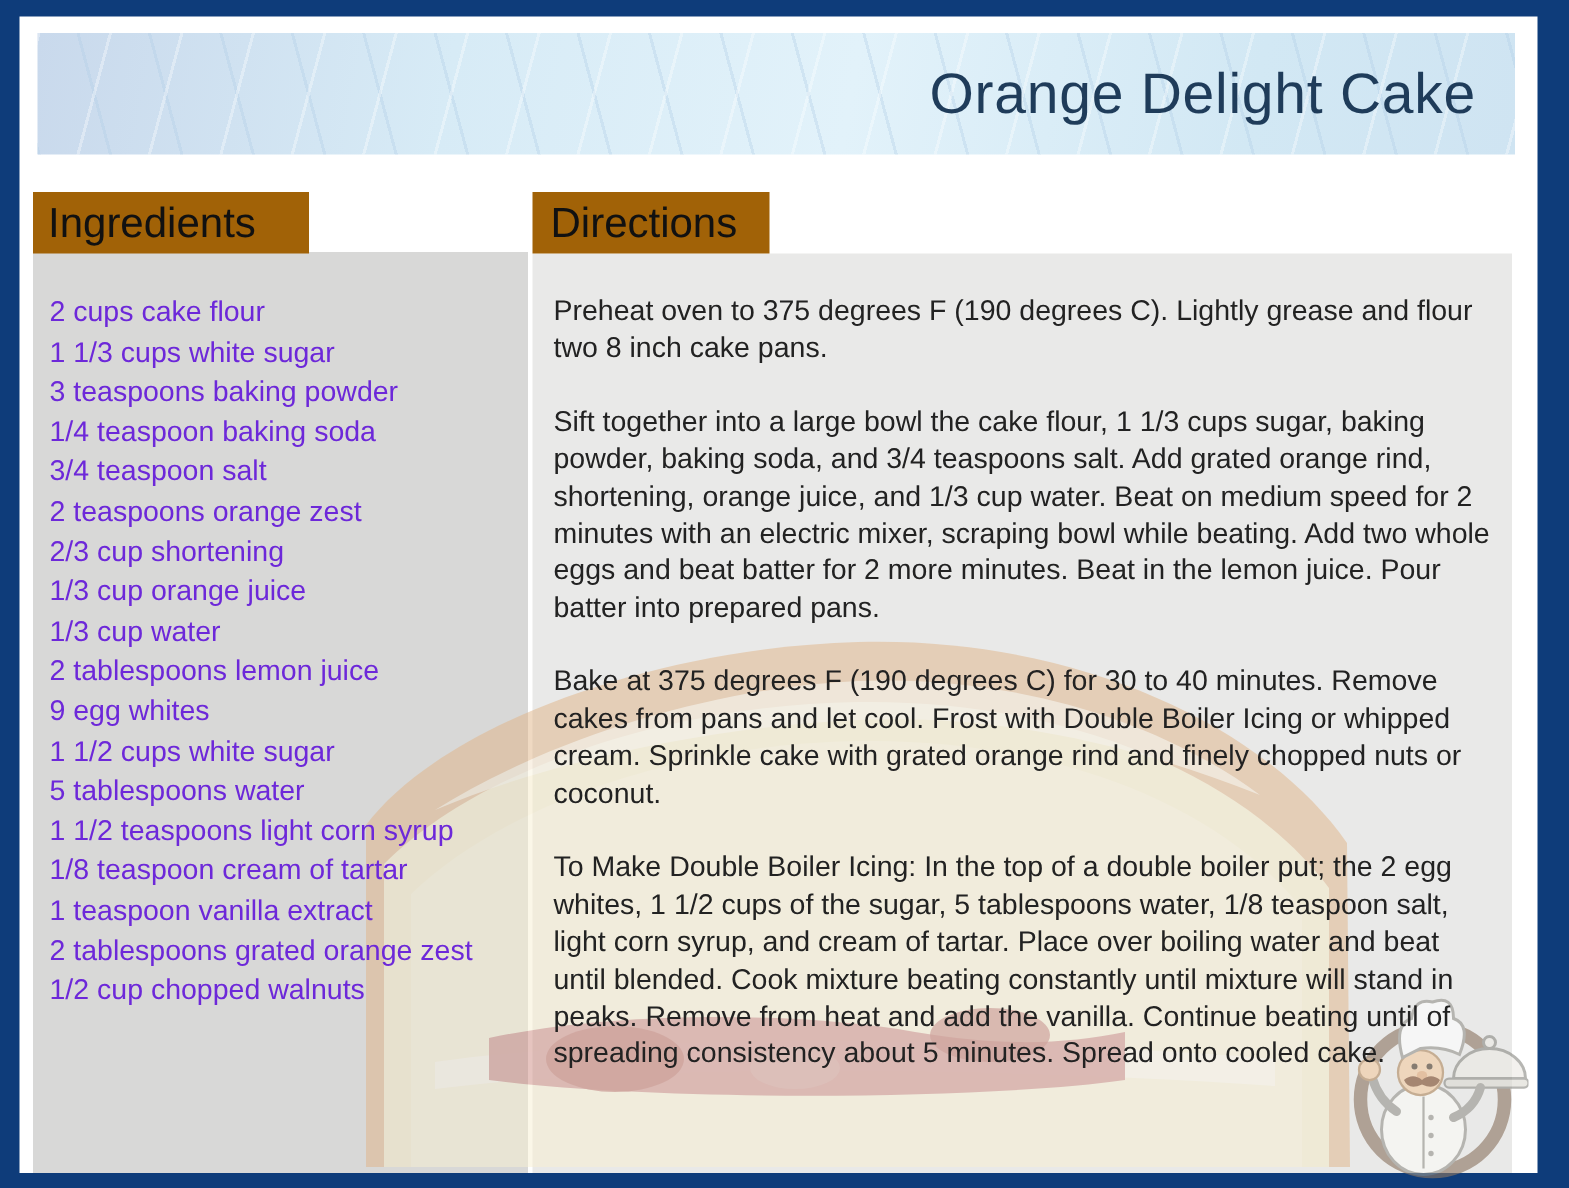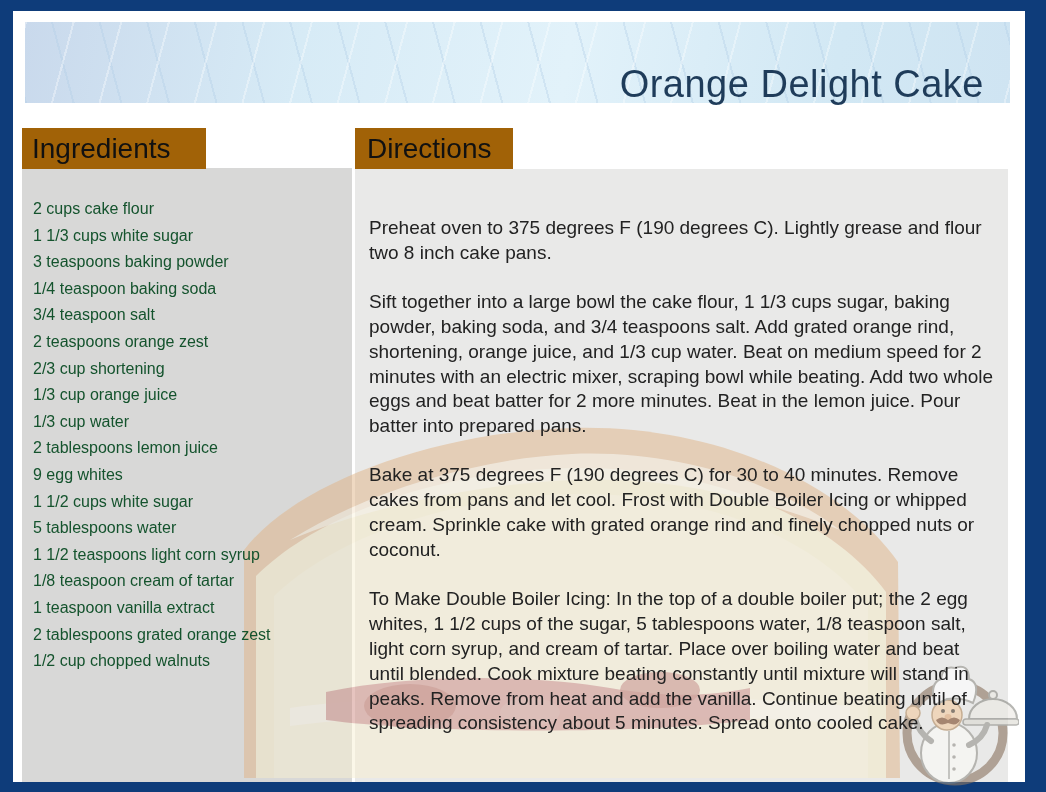--- a/index.html
+++ b/index.html
@@ -19,21 +19,21 @@
   
   .banner{
     position:absolute;
     left:12px; top:11px;
     width:985px; height:81px;
     background:
       repeating-linear-gradient(105deg, rgba(255,255,255,0.35) 0 2px, rgba(255,255,255,0) 2px 46px),
       repeating-linear-gradient(75deg, rgba(176,205,230,0.35) 0 2px, rgba(255,255,255,0) 2px 46px),
       linear-gradient(100deg, #c9d9ec 0%, #d7ebf6 28%, #e2f2fa 55%, #d2e8f4 82%, #cfe4f2 100%);
     display:flex;
-    align-items:flex-end;
+    align-items:center;
     justify-content:flex-end;
   }
   .banner-title{
     font-size:38px;
     color:#1f3c5a;
     letter-spacing:0.5px;
     padding-right:26px;
     line-height:1;
   }
   
@@ -76,29 +76,28 @@
   .panel-content{
     position:relative;
     z-index:2;
   }
   .ingredient-list{
     list-style:none;
     margin:0;
     padding:28px 0 0 11px;
   }
   .ingredient-list li{
-    font-size:16px;
+    font-size:19px;
     line-height:26.6px;
-    color:#14532d;
+    color:#6d28d9;
     white-space:nowrap;
   }
   .directions-text{
     padding:27px 18px 0 14px;
     width:630px;
-    margin-top:20px;
   }
   .directions-text p{
     font-size:19px;
     line-height:24.9px;
     color:#222222;
     margin:0 0 24px 0;
   }
   
   .cake-watermark{
     position:absolute;

